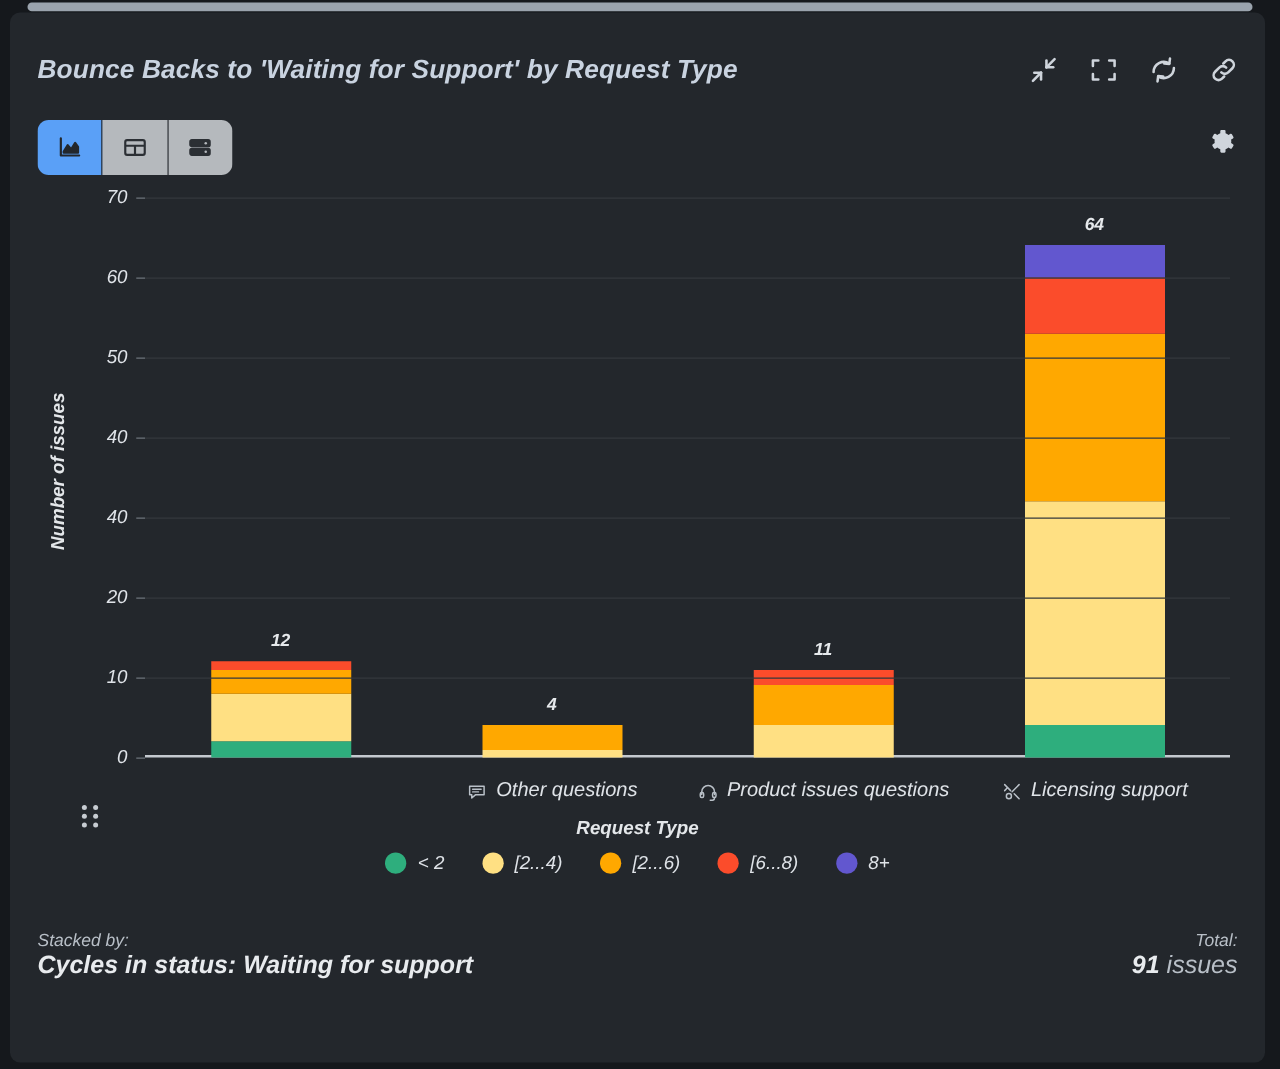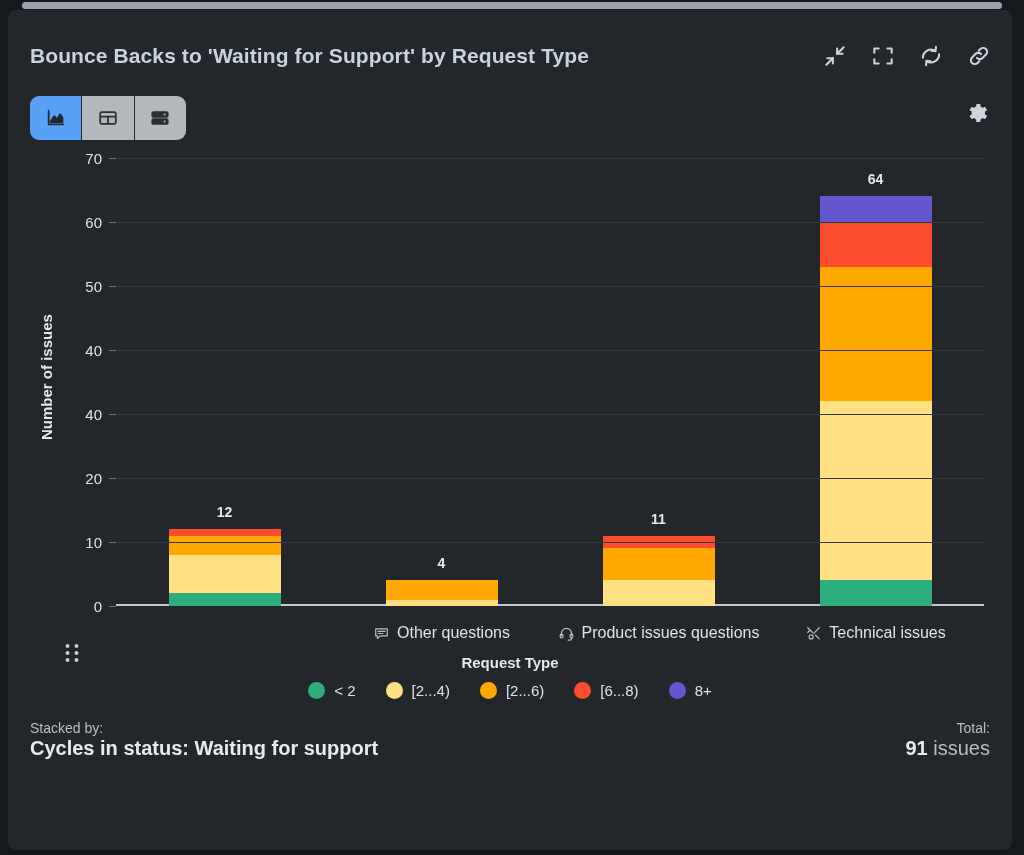--- a/index.html
+++ b/index.html
@@ -12,21 +12,21 @@
   #root { position: relative; width: 1024px; height: 855px; }
 
   
   .top-scroll {
     position: absolute; left: 22px; top: 2px; width: 980px; height: 7px;
     background: #9aa3ad; border-radius: 4px;
   }
 
   .panel {
     position: absolute; left: 8px; top: 10px; width: 1004px; height: 840px;
-    background: #23272c; border-radius: 8px;
+    background: #23272c; border-radius: 8px; font-style: italic;
   }
 
   
   .hdr { position: absolute; left: 0; top: 0; width: 100%; height: 76px; }
   .hdr-title {
     position: absolute; left: 22px; top: 34px;
     font-size: 21px; font-weight: 600; color: #c9d3e0; letter-spacing: .1px;
     white-space: nowrap;
   }
   .hdr-icons { position: absolute; right: 20px; top: 33px; display: flex; gap: 22px; align-items: center; }
@@ -90,21 +90,21 @@
   
   .legend {
     position: absolute; left: 0; top: 672px; width: 1004px;
     display: flex; justify-content: center; align-items: center; gap: 30px;
   }
   .lgd { display: flex; align-items: center; gap: 9px; cursor: pointer; }
   .swatch { width: 17px; height: 17px; border-radius: 50%; }
   .lgd span { font-size: 15px; color: #dfe3e8; }
 
   
-  .footer { position: absolute; left: 0; top: 708px; width: 1004px; height: 60px; }
+  .footer { position: absolute; left: 0; top: 732px; width: 1004px; height: 60px; }
   .f-left { position: absolute; left: 22px; top: 0; }
   .f-right { position: absolute; right: 22px; top: 0; text-align: right; }
   .f-line1 { font-size: 14px; color: #b8bfc7; line-height: 20px; }
   .f-line2 { font-size: 20px; color: #e8ebee; font-weight: 700; line-height: 21px; }
   .f-num { font-weight: 700; color: #e8ebee; }
   .f-unit { font-weight: 400; color: #b8bfc7; }
 </style>
 </head>
 <body>
 
@@ -276,21 +276,21 @@
           <div class="xtick" style="left: 651px; width: 217px;">
             <span class="tico">
               <svg viewBox="0 0 20 20" fill="none" stroke="currentColor" stroke-width="1.4" stroke-linecap="round" stroke-linejoin="round">
                 <path d="M3.2 3.2l5.6 5.6"></path>
                 <path d="M3.2 8.8l2.6-2.6"></path>
                 <path d="M16.8 3.2l-6.6 6.6"></path>
                 <circle cx="7.2" cy="14" r="2.4"></circle>
                 <path d="M12.2 11.8l4.6 4.6"></path>
               </svg>
             </span>
-            <span>Technical issues</span>
+            <span>Licensing support</span>
           </div>
         </div>
 
       <div class="drag-handle">
         <svg viewBox="0 0 20 22" fill="#c7ccd2">
           <circle cx="5.5" cy="4" r="2"></circle>
             <circle cx="14.5" cy="4" r="2"></circle>
           <circle cx="5.5" cy="11" r="2"></circle>
             <circle cx="14.5" cy="11" r="2"></circle>
           <circle cx="5.5" cy="18" r="2"></circle>

